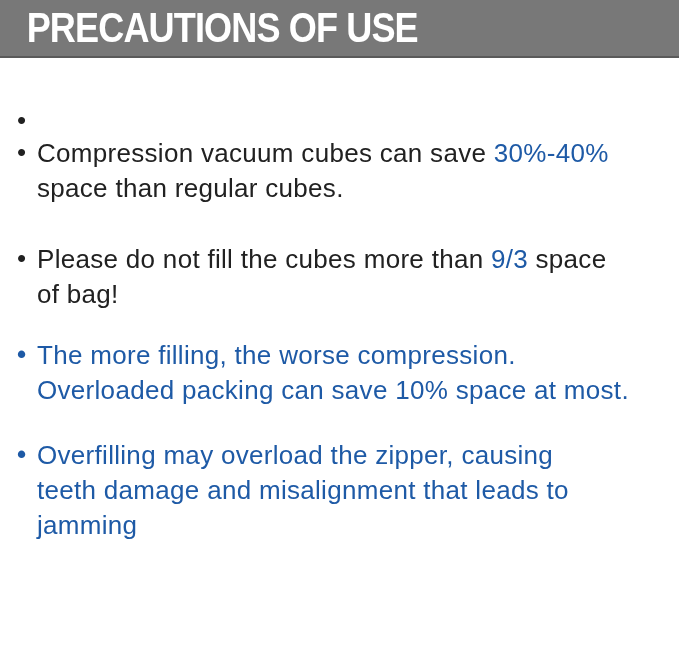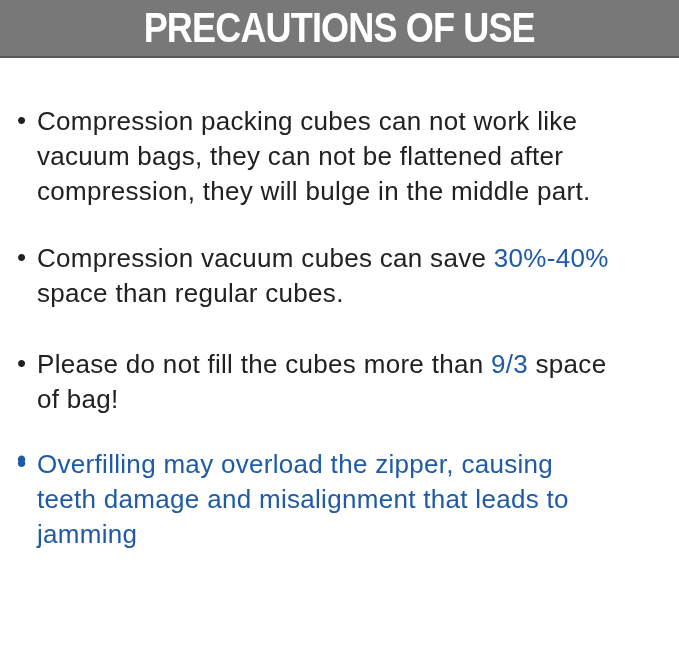--- a/index.html
+++ b/index.html
@@ -11,21 +11,20 @@
     background: var(--bg, #ffffff);
     overflow: hidden;
     font-family: "Liberation Sans", sans-serif;
   }
   .header {
     height: 58px;
     background: var(--header-bg, #787878);
     border-bottom: 2px solid #5a5a5a;
     display: flex;
     align-items: center;
-    justify-content: center;
   }
   .title {
     color: var(--header-text, #ffffff);
     font-size: 41px;
     font-weight: bold;
     letter-spacing: -1px;
     transform: scaleX(0.88) scaleY(1.02);
     white-space: nowrap;
     font-family: "Liberation Sans", sans-serif;
   }
@@ -62,26 +61,25 @@
 </style>
 </head>
 <body>
 
 <div class="screen">
   <header class="header">
     <h1 class="title">PRECAUTIONS OF USE</h1>
   </header>
   <main>
     <ul class="bullets">
-        <li class="bullet-item dark"><span class="dot">•</span><span><span>Compression packing cubes can not work like
-vacuum bags, they can not be flattened after
-compression, they will bulge in the middle part.</span></span></li>
+        <li class="bullet-item dark"><span class="dot">•</span></li>
         <li class="bullet-item dark"><span class="dot">•</span><span><span>Compression vacuum cubes can save </span><span class="accent-bold">30%-40%</span><span>
 space than regular cubes.</span></span></li>
         <li class="bullet-item dark"><span class="dot">•</span><span><span>Please do not fill the cubes more than </span><span class="accent-bold">9/3</span><span> space
 of bag!</span></span></li>
-        <li class="bullet-item accent"><span class="dot">•</span></li>
+        <li class="bullet-item accent"><span class="dot">•</span><span><span class="accent-bold">The more filling, the worse compression.
+Overloaded packing can save 10% space at most.</span></span></li>
         <li class="bullet-item accent"><span class="dot">•</span><span><span class="accent-bold">Overfilling may overload the zipper, causing
 teeth damage and misalignment that leads to
 jamming</span></span></li>
       </ul>
   </main>
 </div>
 
 </body></html>

